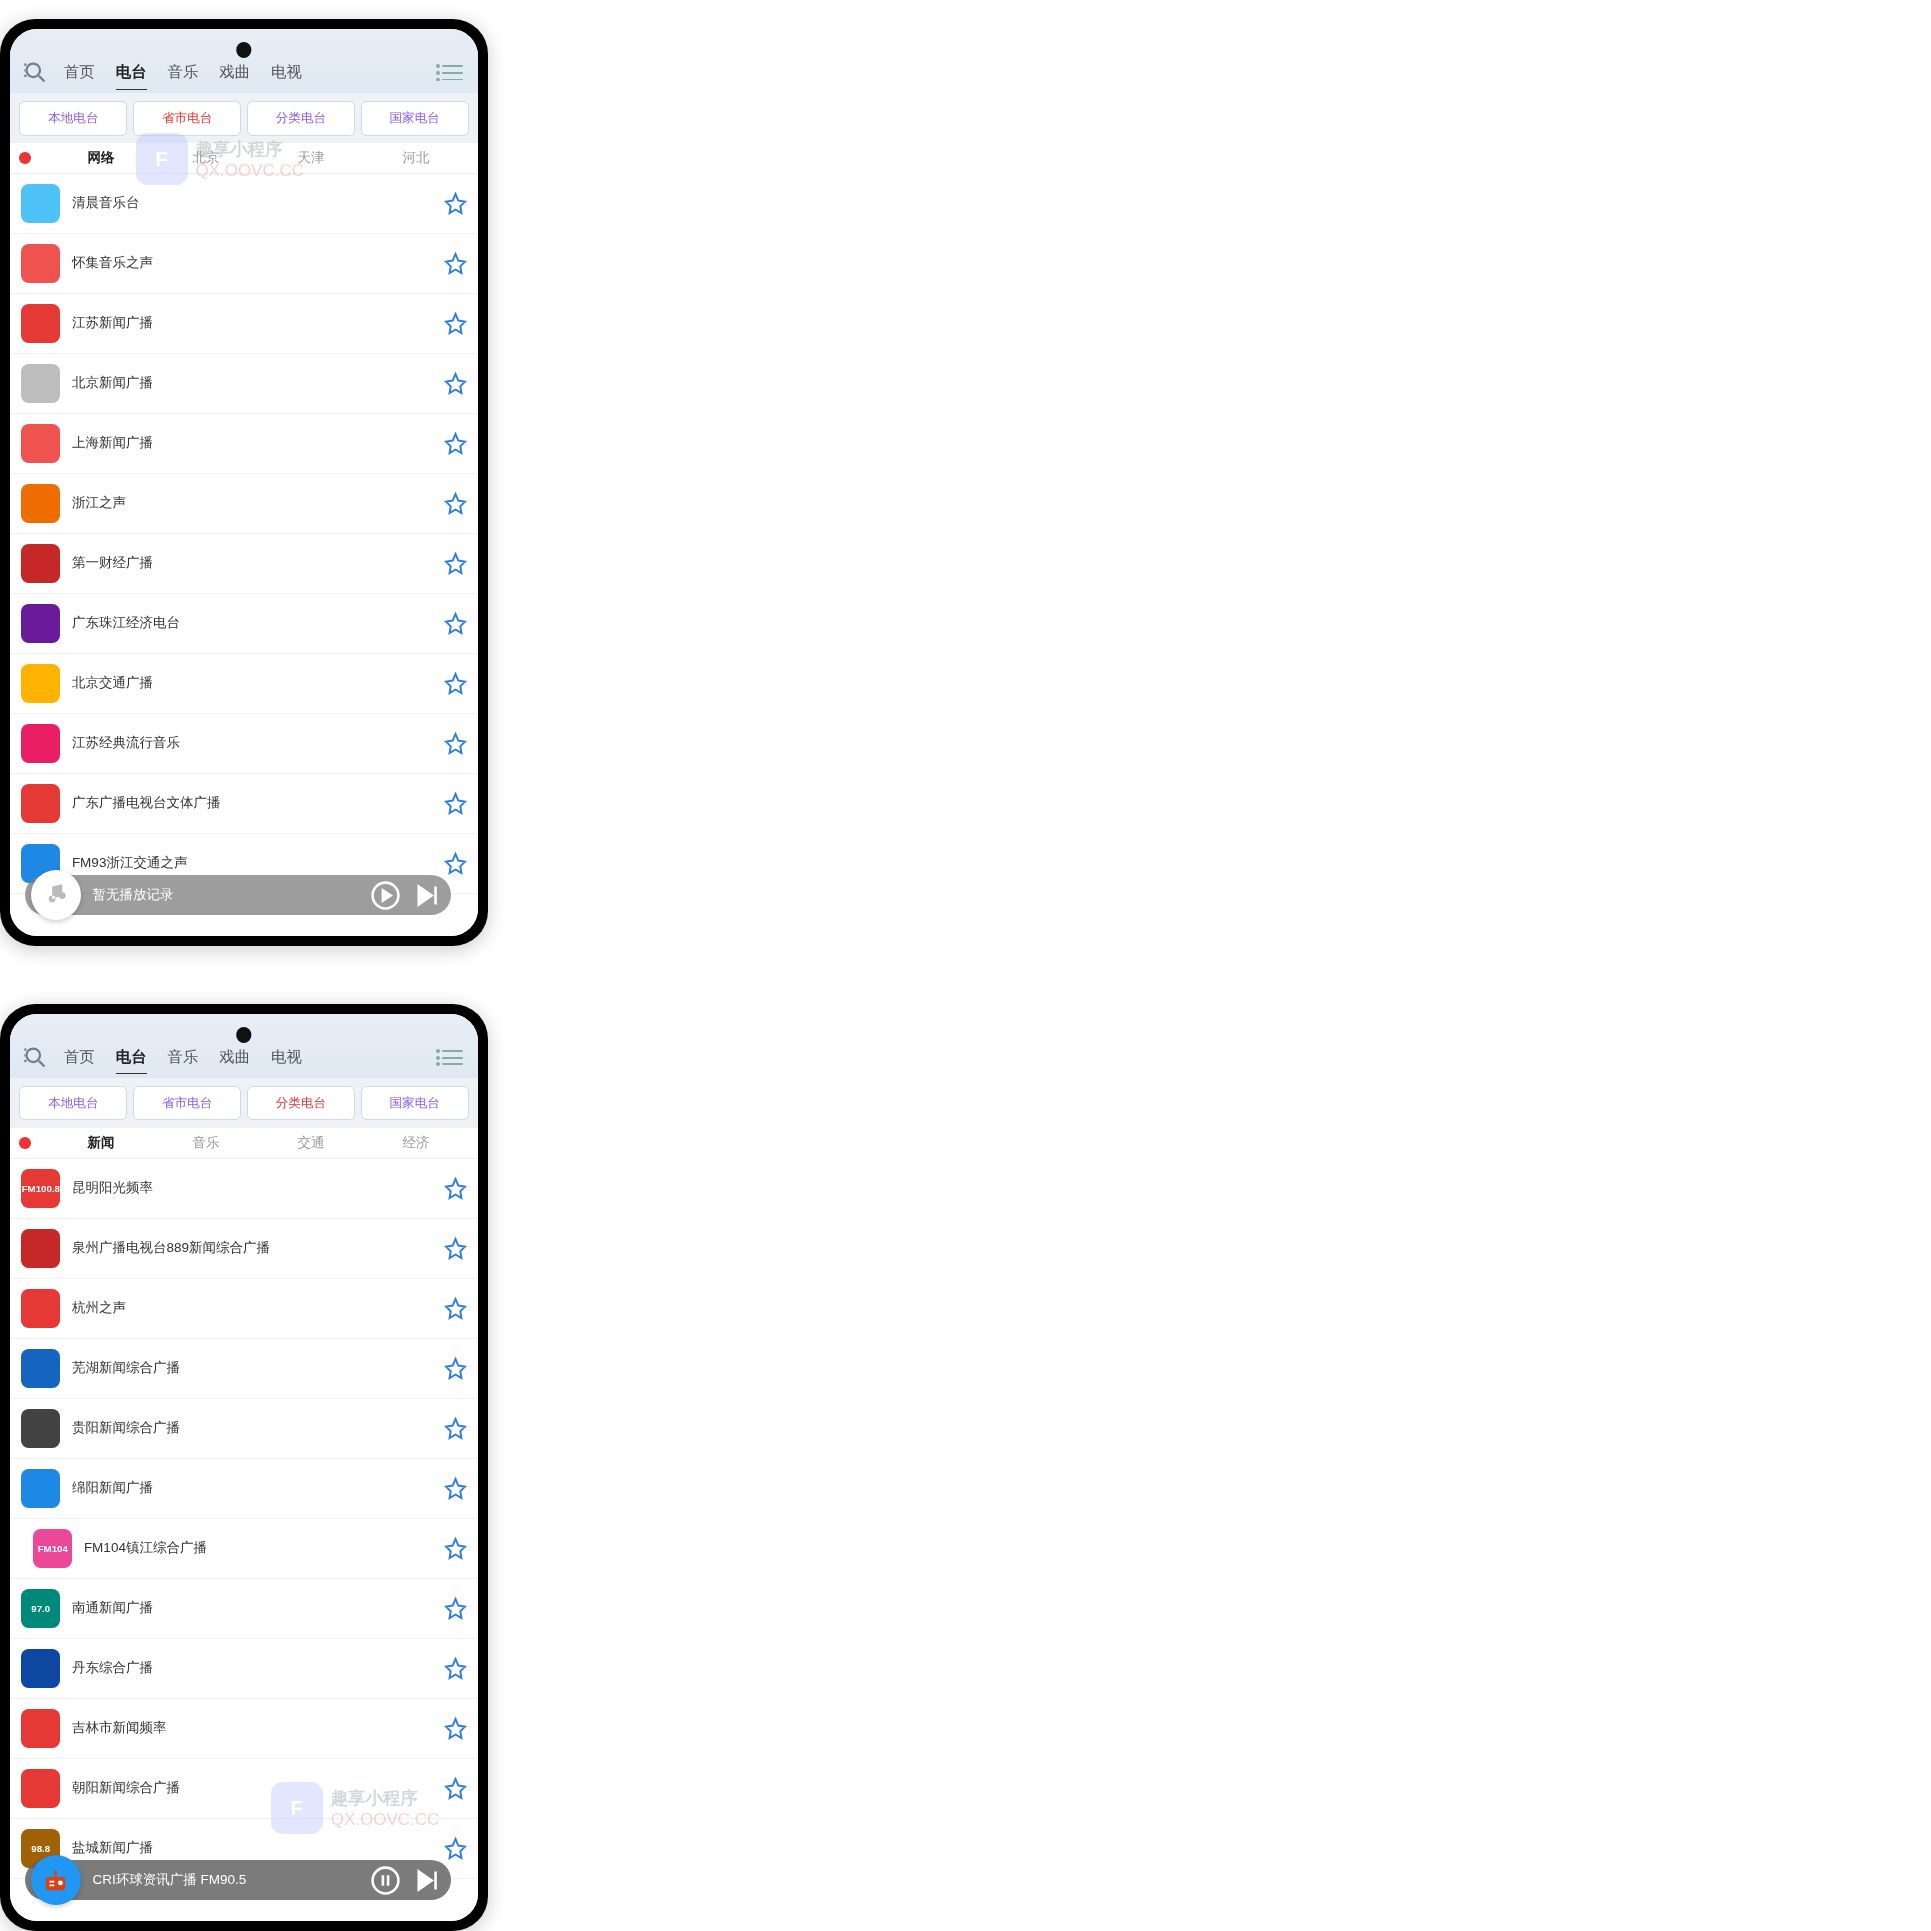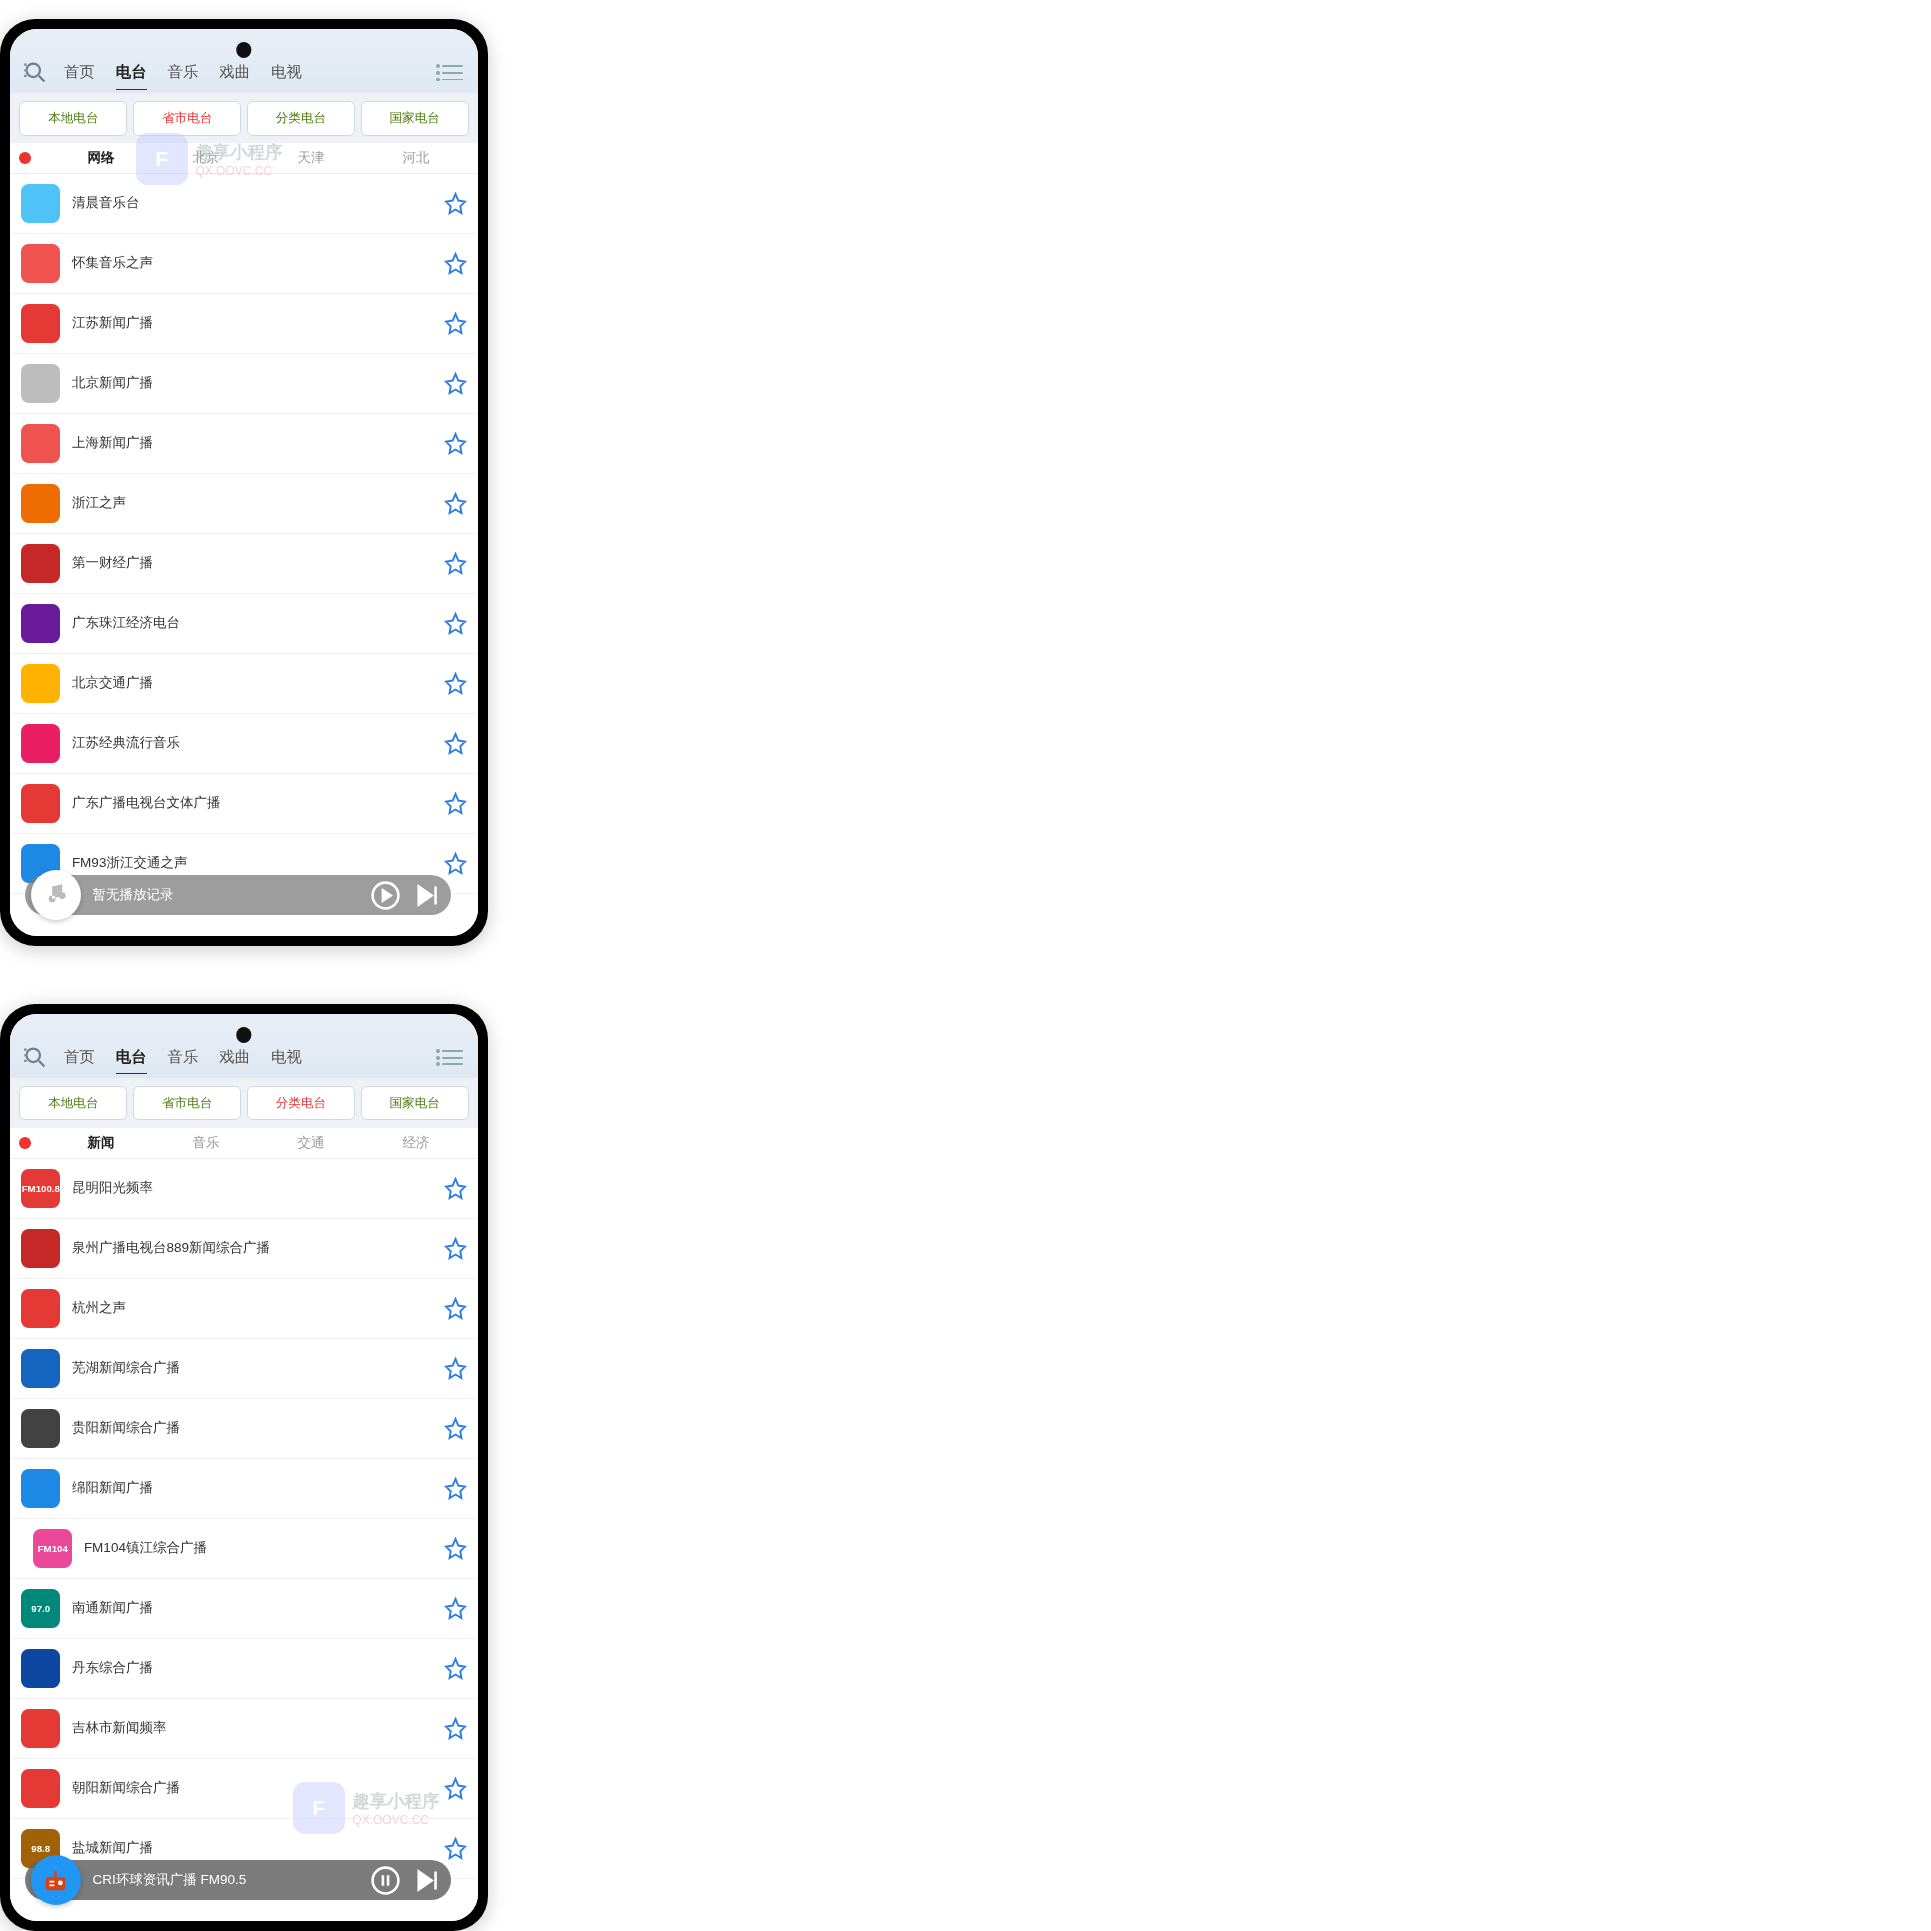--- a/index.html
+++ b/index.html
@@ -12,21 +12,21 @@
 .topbar { background: linear-gradient(#e8eef6,#dfe8f2); padding: 27px 9.7px 3.9px 9.7px; display: flex; align-items: center; gap: 7.7px; }
 .search-ic { width: 33px; height: 33px; display:flex; align-items:center; justify-content:center; color:#6f7f90; }
 .mtabs { display:flex; gap:21px; flex:1; justify-content:flex-start; padding-left:3.9px; }
 .mtab { font-size:15.4px; color:#555; padding:5.8px 0; }
 .mtab.active { color:#222; font-weight:700; border-bottom:1.9px solid #333; }
 .menu-ic { width:33px; height:33px; display:flex; flex-direction:column; align-items:center; justify-content:center; gap:4.8px; color:#6f7f90; }
 .menu-ic span { display:block; width:21px; height:1.9px; background:#8aa; border-radius:1px; position:relative; }
 .menu-ic span::before { content:""; position:absolute; left:-5.8px; top:-1px; width:3.9px; height:3.9px; background:#8aa; border-radius:50%; }
 
 .subtabs { display:flex; gap:5.8px; padding:7.7px 9.7px; background:#eef2f7; }
-.subtab { flex:1; text-align:center; font-size:12.6px; color:#4d7c0f; padding:7.7px 0; border:1px solid #cfd8e3; border-radius:5.8px; background:#fff; }
+.subtab { flex:1; text-align:center; font-size:12.6px; color:#8b5cf6; padding:7.7px 0; border:1px solid #cfd8e3; border-radius:5.8px; background:#fff; }
 .subtab.active { color:#e33; }
 
 .cats { display:flex; gap:0; padding:5.8px 9.7px; align-items:center; border-bottom:1px solid #eee; background:#fff; }
 .rec { width:11.6px; height:11.6px; background:#e33; border-radius:50%; margin-right:17.4px; flex:none; }
 .cat { flex:1; text-align:center; font-size:13.5px; color:#999; }
 .cat.active { color:#222; font-weight:600; }
 
 .list { flex:1; overflow:hidden; background:#fff; }
 .row { display:flex; align-items:center; height:60px; padding:0 11.6px; border-bottom:1px solid #f1f1f1; }
 .logo { width:39px; height:39px; border-radius:7.7px; margin-right:11.6px; flex:none; display:flex; align-items:center; justify-content:center; font-size:9.7px; color:#fff; font-weight:600; }
@@ -38,21 +38,21 @@
 .player.dark { background: rgba(100,100,100,.85); }
 .pcircle { width:50px; height:50px; border-radius:50%; background:#fff; display:flex; align-items:center; justify-content:center; margin-right:11.6px; box-shadow:0 1.9px 5.8px rgba(0,0,0,.2); }
 .pcircle.blue { background:#2196f3; }
 .ptext { flex:1; font-size:13.5px; }
 .pbtns { display:flex; gap:9.7px; align-items:center; }
 .pbtn { width:31px; height:31px; color:#fff; }
 
 .wm { position:absolute; display:flex; align-items:center; gap:7.7px; opacity:.45; pointer-events:none; }
 .wm .box { width:52px; height:52px; border-radius:11.6px; background:#bfc9ff; display:flex; align-items:center; justify-content:center; color:#fff; font-size:21px; font-weight:700; }
 .wm .txt .l1 { font-size:17.4px; color:#9aa; font-weight:600; }
-.wm .txt .l2 { font-size:12px; color:#e9a; }
+.wm .txt .l2 { font-size:17px; color:#e9a; }
 </style>
 </head>
 <body>
 
 <div class="stage">
 
 <div class="phone">
 <div class="screen">
 
 <div class="topbar">

